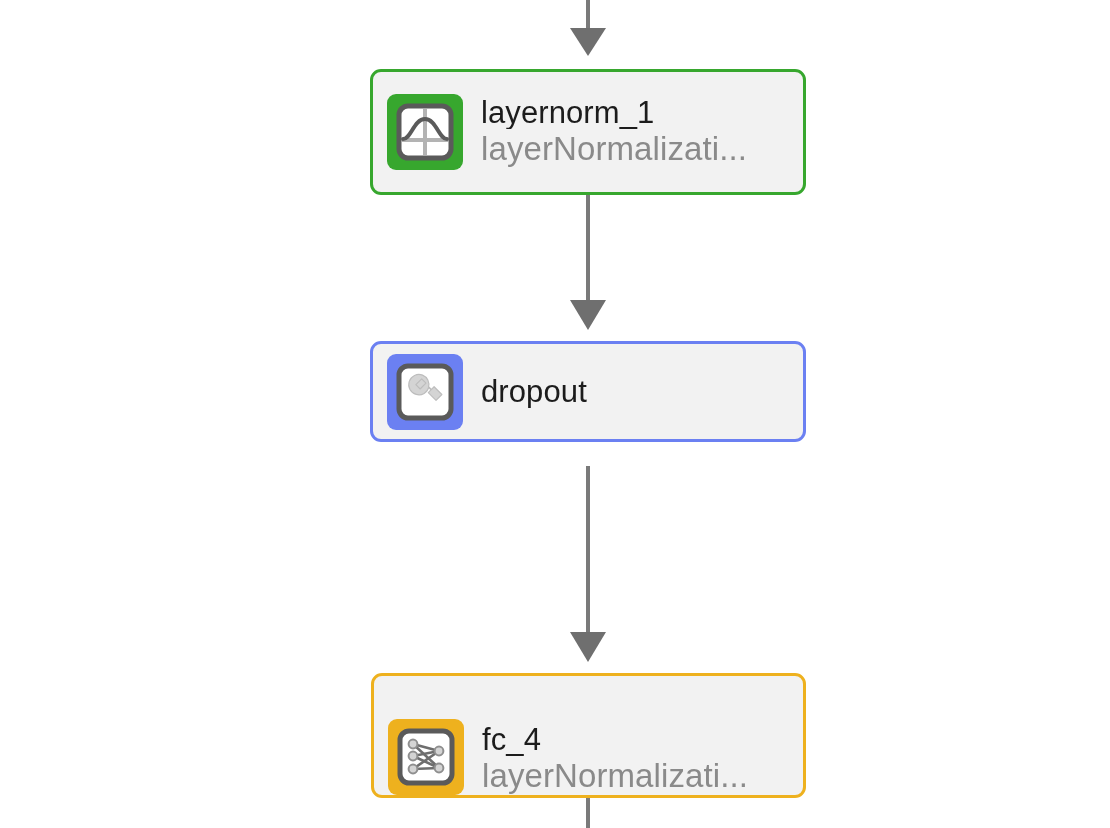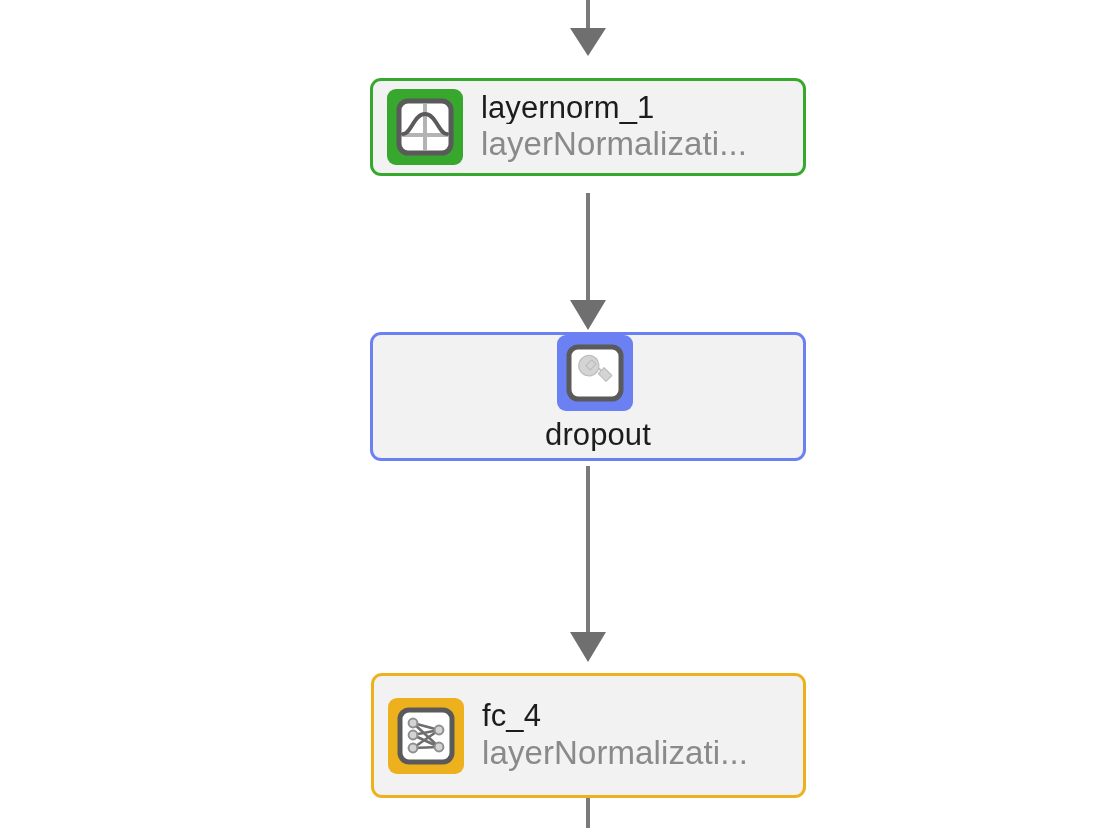--- a/index.html
+++ b/index.html
@@ -36,21 +36,21 @@
     box-sizing: border-box;
     background: #f2f2f2;
     border-radius: 11px;
     border: 3px solid #888;
     display: flex;
     align-items: center;
     padding-left: 14px;
   }
   .node.green  { border-color: #37a72e; }
   .node.blue   { border-color: #6b80f2; }
-  .node.amber  { border-color: #eeb11e; }
+  .node.amber  { border-color: #eeb11e; align-items: flex-end; }
 
   .node-icon {
     flex: 0 0 auto;
     width: 76px;
     height: 76px;
     border-radius: 9px;
     display: flex;
     align-items: center;
     justify-content: center;
   }
@@ -109,36 +109,36 @@
     <g>
       <line x1="588" y1="466" x2="588" y2="644" stroke="#7a7a7a" stroke-width="4"></line>
       <polygon points="570,632 606,632 588,662" fill="#6f6f6f"></polygon>
     </g>
 
     <g>
       <line x1="588" y1="798" x2="588" y2="832" stroke="#7a7a7a" stroke-width="4"></line>
     </g>
   </svg>
 
-  <div class="node green" style="left:370px; top:78px; width:436px; height:98px;">
+  <div class="node green" style="left:370px; top:69px; width:436px; height:126px;">
     <div class="node-icon green">
       <svg width="58" height="58" viewBox="0 0 58 58">
         <rect x="3" y="3" width="52" height="52" rx="9" ry="9" fill="#ffffff" stroke="#5a5a5a" stroke-width="5"></rect>
         <line x1="29" y1="6" x2="29" y2="52" stroke="#b3b3b3" stroke-width="4"></line>
         <line x1="6" y1="37" x2="52" y2="37" stroke="#b3b3b3" stroke-width="4"></line>
         <path d="M 7 36 C 15 36, 18 16, 29 16 C 40 16, 43 36, 51 36" fill="none" stroke="#5a5a5a" stroke-width="4" stroke-linecap="round"></path>
       </svg>
     </div>
     <div class="node-text">
       <div class="node-title">layernorm_1</div>
       <div class="node-subtitle">layerNormalizati...</div>
     </div>
   </div>
 
-  <div class="node blue" style="left:370px; top:332px; width:436px; height:129px;flex-direction:column;">
+  <div class="node blue" style="left:370px; top:341px; width:436px; height:101px;">
     <div class="node-icon blue">
       <svg width="58" height="58" viewBox="0 0 58 58">
         <rect x="3" y="3" width="52" height="52" rx="9" ry="9" fill="#ffffff" stroke="#5a5a5a" stroke-width="5"></rect>
         <path d="M 31.5 13.5
                  a 10.5 10.5 0 1 0 6.5 12.2
                  l 2.6 2.6
                  l -3.2 3.2
                  l 8.0 8.0
                  l 6.0 -6.0
                  l -8.0 -8.0

